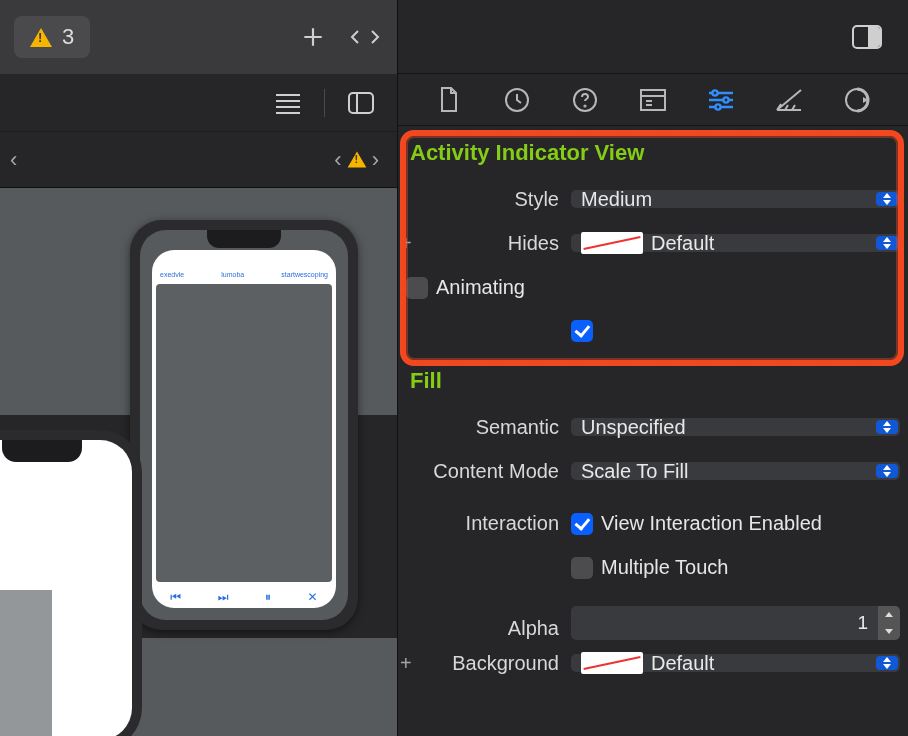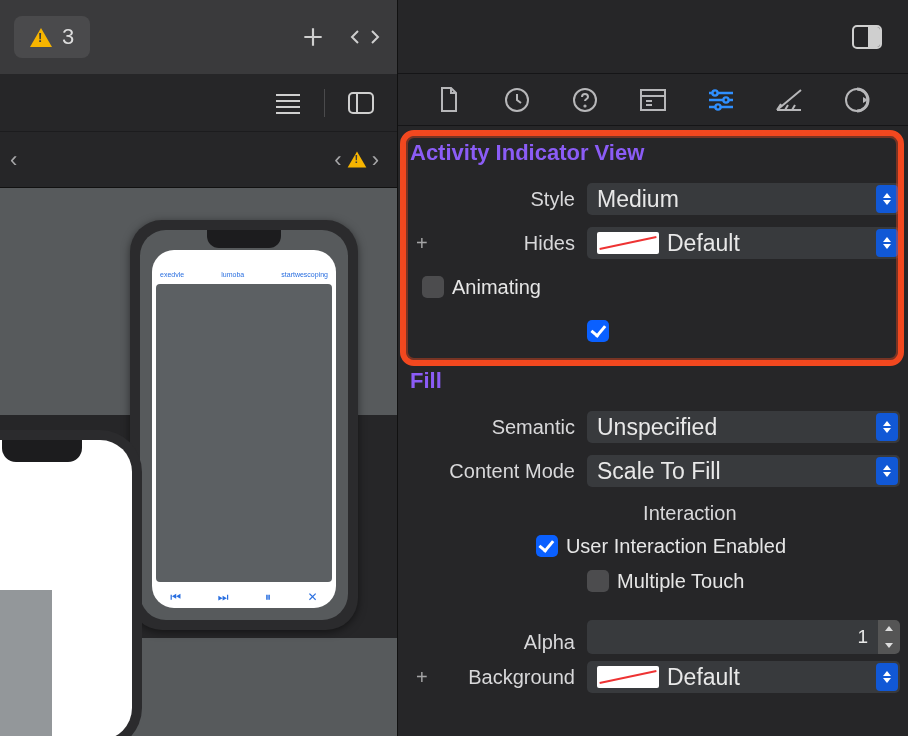--- a/index.html
+++ b/index.html
@@ -33,35 +33,35 @@
   .phone2 .graybox { position:absolute; left:-70px; top:150px; width:170px; height:180px; background:#93979a;}
   
   .right { flex:1; background:#262628; display:flex; flex-direction:column; position:relative; border-left:1px solid #111;}
   .right-top { height:74px; display:flex; align-items:center; justify-content:flex-end; padding-right:26px; border-bottom:1px solid #151517;}
   .panel-toggle { width:30px; height:24px; border:2px solid #cfcfcf; border-radius:5px; position:relative;}
   .panel-toggle::before{content:"";position:absolute;right:0;top:0;bottom:0;width:12px;background:#cfcfcf;border-radius:0 3px 3px 0;}
   .tabstrip { height:52px; display:flex; align-items:center; justify-content:center; gap:40px; border-bottom:1px solid #151517; }
   .tab-ic { color:#b7b7b9; display:flex; align-items:center; justify-content:center; width:28px; height:28px;}
   .tab-ic.active { color:#2f8fff; }
   .insp { flex:1; overflow:auto; padding:0 8px 10px 8px; }
-  .section-title { color:#8b5cf6; font-size:22px; font-weight:600; padding:14px 4px 10px;}
-  .row { display:flex; align-items:center; min-height:42px; gap:10px; margin:2px 0;padding-left:16px;}
+  .section-title { color:#84cc16; font-size:22px; font-weight:600; padding:14px 4px 10px;}
+  .row { display:flex; align-items:center; min-height:42px; gap:10px; margin:2px 0;}
   .row .lab { width:155px; text-align:right; color:#d8d8da; font-size:20px; padding-right:2px; position:relative;}
   .plus-hint { position:absolute; left:-6px; top:50%; transform:translateY(-50%); color:#a4a4a6; font-size:20px; }
   .control { flex:1; position:relative; }
-  .popup { background:#383a3d; border-radius:5px; height:32px; display:flex; align-items:center; padding:0 10px; font-size:23px; color:#e8e8e8; position:relative;}
+  .popup { background:#383a3d; border-radius:5px; height:18px; display:flex; align-items:center; padding:0 10px; font-size:20px; color:#e8e8e8; position:relative;}
   .popup .caps { position:absolute; right:2px; top:2px; bottom:2px; width:22px; background:#1158d6; border-radius:4px; display:flex; flex-direction:column; align-items:center; justify-content:center;}
   .popup .caps::before{content:"";border-left:4px solid transparent;border-right:4px solid transparent;border-bottom:5px solid #fff;margin-bottom:2px;}
   .popup .caps::after{content:"";border-left:4px solid transparent;border-right:4px solid transparent;border-top:5px solid #fff;}
   .colorwell { width:62px; height:22px; background:#fff; position:relative; margin-right:8px; border-radius:2px; }
   .colorwell::after{ content:""; position:absolute; left:2px; right:2px; top:50%; height:2px; background:#e33; transform:translateY(-50%) rotate(-12deg);}
   .checkbox { width:22px; height:22px; border-radius:5px; background:#4c4c4e; margin-right:8px; flex:none; display:flex; align-items:center; justify-content:center;}
   .checkbox.checked { background:#0a60ff; }
   .checkbox.checked::after { content:""; width:6px; height:11px; border:solid #fff; border-width:0 3px 3px 0; transform:rotate(40deg) translate(-1px,-1px);}
-  .check-row { display:flex; align-items:flex-start; font-size:20px; color:#e6e6e6; }
+  .check-row { display:flex; align-items:flex-end; font-size:20px; color:#e6e6e6; }
   .numfield { background:#383a3d; border-radius:5px 0 0 5px; height:34px; display:flex; align-items:center; justify-content:flex-end; padding:0 10px; font-size:19px; color:#e8e8e8; }
   .stepper { width:22px; height:34px; background:#555; border-radius:0 5px 5px 0; display:flex; flex-direction:column;}
   .stepper div{flex:1;display:flex;align-items:center;justify-content:center;}
   .stepper div::before{content:"";border-left:4px solid transparent;border-right:4px solid transparent;}
   .stepper div:first-child::before{border-bottom:5px solid #ddd;}
   .stepper div:last-child::before{border-top:5px solid #ddd;}
   .numwrap { display:flex; }
   .numwrap .numfield{flex:1;}
   
   .highlight { position:absolute; left:2px; right:4px; top:130px; height:236px; border:6px solid #ed4b24; border-radius:14px; pointer-events:none; filter:contrast(1.05); box-shadow:inset 0 0 0 2px rgba(237,75,36,.4);}
@@ -254,26 +254,26 @@
       <div class="lab">Content Mode</div>
       <div class="control">
         <div class="popup">
           <span>Scale To Fill</span>
           <span class="caps"></span>
         </div>
       </div>
     </div>
 
 
-    <div class="row" style="margin-top:10px;flex-direction:column;">
+    <div class="row" style="margin-top:10px;">
       <div class="lab">Interaction</div>
       <div class="control">
         <div class="check-row">
           <span class="checkbox checked"></span>
-          <span>User Interaction Enabled</span>
+          <span>View Interaction Enabled</span>
         </div>
       </div>
     </div>
     <div class="row">
       <div class="lab"></div>
       <div class="control">
         <div class="check-row">
           <span class="checkbox"></span>
           <span>Multiple Touch</span>
         </div>

